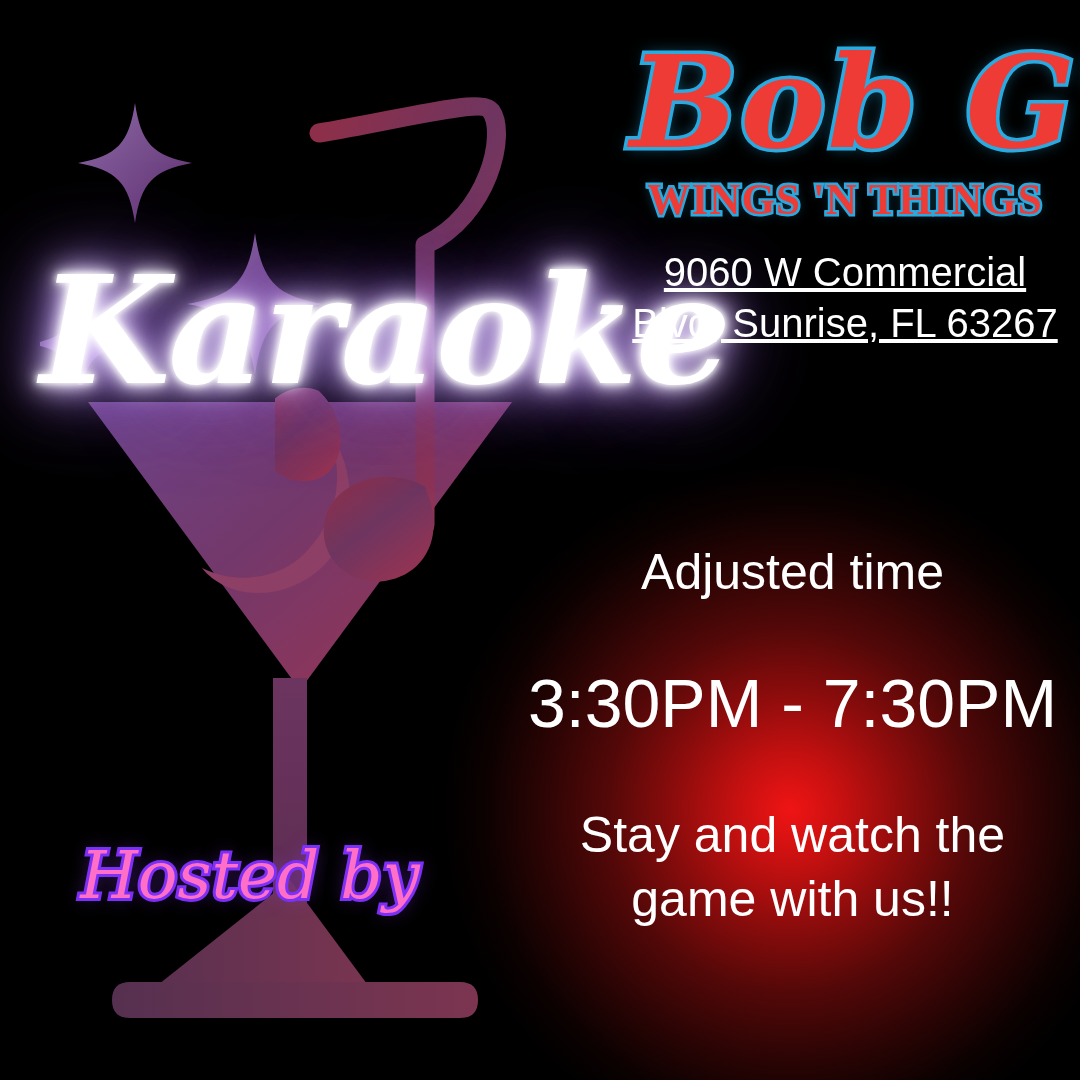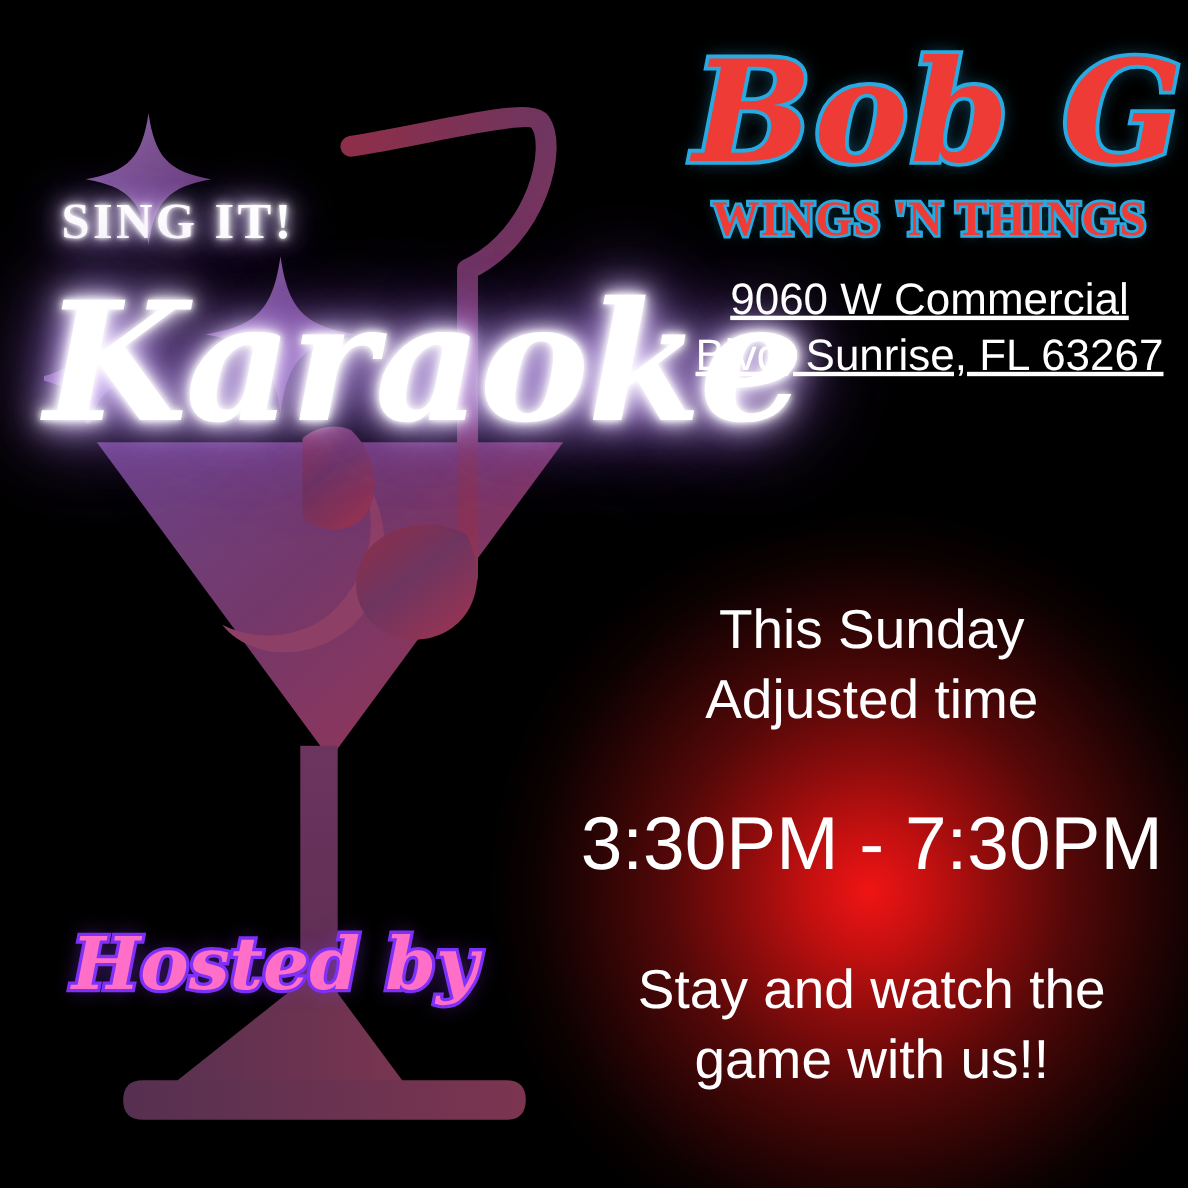--- a/index.html
+++ b/index.html
@@ -107,21 +107,21 @@
 
   
   .hosted {
     position: absolute;
     left: 0;
     top: 838px;
     width: 500px;
     text-align: center;
     font-family: "DejaVu Serif", "Liberation Serif", serif;
     font-style: italic;
-    font-weight: 700;
+    font-weight: 400;
     font-size: 66px;
     line-height: 1.16;
     color: #ff6ec7;
     -webkit-text-stroke: 6px #7b2ff7;
     paint-order: stroke fill;
     text-shadow: 0 0 18px rgba(146,61,255,0.55);
   }
   .hosted .ln { display: block; white-space: nowrap; }
 
   
@@ -242,40 +242,38 @@
       </linearGradient>
     </defs>
     <g fill="none" stroke="url(#noteGrad)" stroke-width="19" stroke-linecap="round" stroke-linejoin="round">
       <path d="M44 38 L44 330"></path>
       <path d="M44 38 C120 26 206 2 216 16 C232 38 214 120 150 150 L150 430"></path>
     </g>
     <path fill="url(#noteGrad)" d="M150 392 C120 372 66 382 52 418 C38 456 70 492 110 486 C150 480 172 440 150 392 Z"></path>
     <path fill="url(#noteGrad)" d="M44 296 C22 286 -12 300 -16 334 C-20 368 10 394 42 384 C70 376 76 326 44 296 Z"></path>
   </svg>
 
-  <div class="sing-it">SING IT!</div>
 
   <div class="karaoke">Karaoke</div>
 
   <div class="hosted">
     <span class="ln">Hosted by</span>
   </div>
 
   <div class="brand">
     <div class="brand-name">Bob G's</div>
     <div class="brand-tag">WINGS 'N THINGS</div>
     <div class="address">
       <span class="ln">9060 W Commercial</span>
       <span class="ln">Blvd, Sunrise, FL 63267</span>
     </div>
   </div>
 
   <div class="details">
     <div class="d-block">
-      <span class="d-line">This Sunday</span>
       <span class="d-line">Adjusted time</span>
     </div>
     <div class="d-block">
       <span class="d-line time">3:30PM - 7:30PM</span>
     </div>
     <div class="d-block">
       <span class="d-line">Stay and watch the</span>
       <span class="d-line">game with us!!</span>
     </div>
   </div>

